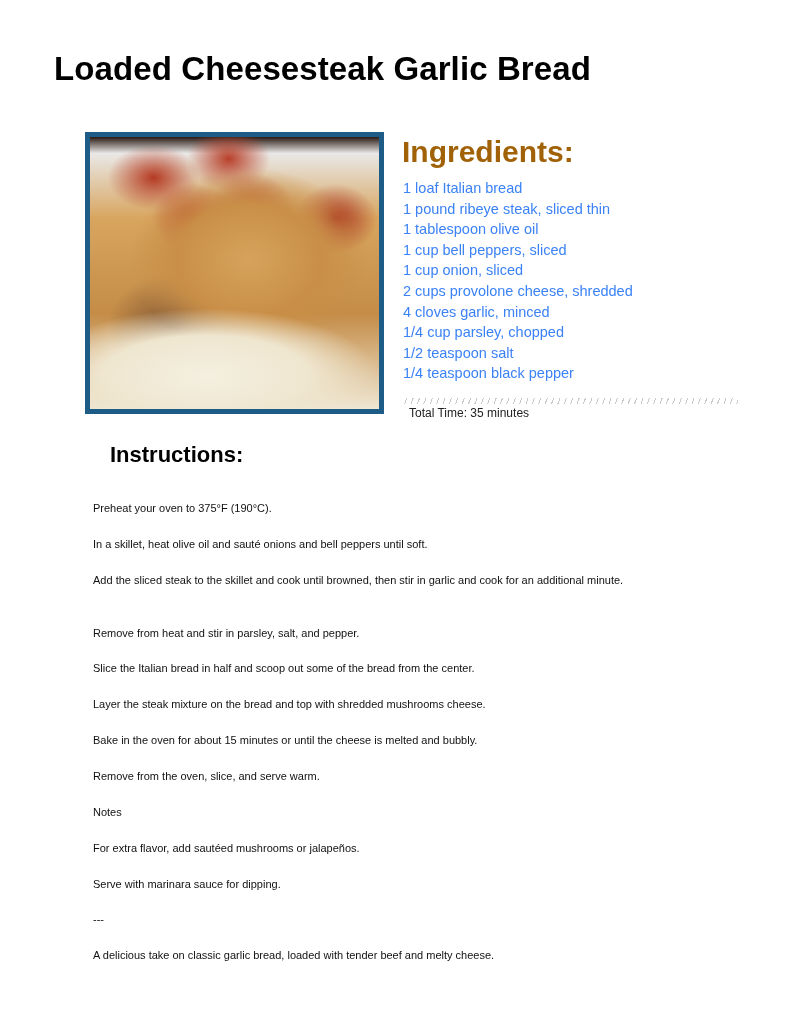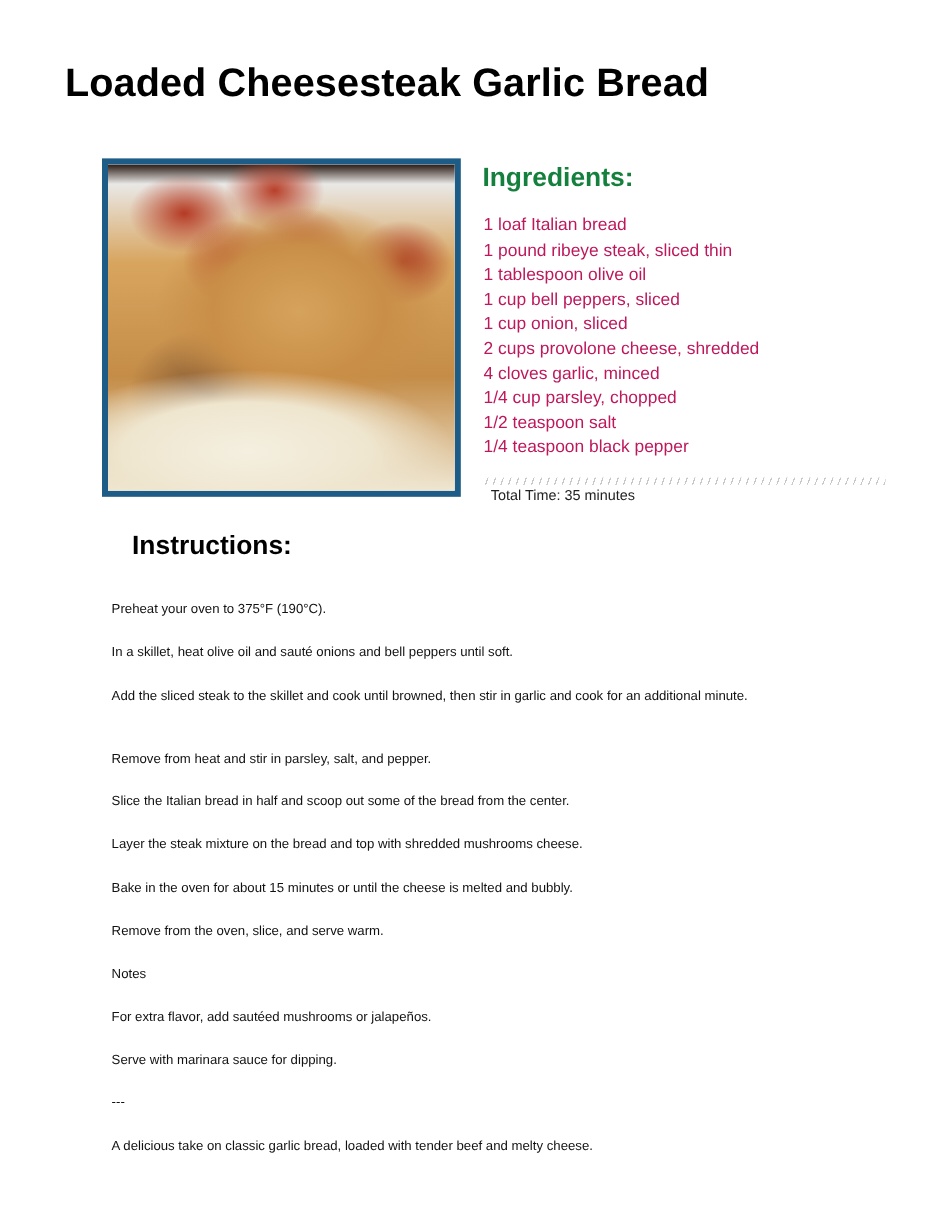--- a/index.html
+++ b/index.html
@@ -14,23 +14,23 @@
        radial-gradient(ellipse 60% 25% at 40% 88%, #f4efe0 0%, #efe6cf 60%, rgba(239,230,207,0) 100%),
        radial-gradient(ellipse 55% 45% at 55% 45%, #d6a35c 0%, #c98f48 45%, rgba(180,120,60,0) 75%),
        radial-gradient(ellipse 30% 25% at 30% 70%, #7a5232 0%, rgba(122,82,50,0) 80%),
        radial-gradient(ellipse 20% 15% at 22% 15%, #b53a24 0%, rgba(181,58,36,0) 80%),
        radial-gradient(ellipse 18% 15% at 48% 8%, #b8402a 0%, rgba(184,64,42,0) 80%),
        radial-gradient(ellipse 18% 16% at 85% 30%, #a9341f 0%, rgba(169,52,31,0) 80%),
        radial-gradient(ellipse 18% 16% at 36% 30%, #b43a22 0%, rgba(180,58,34,0) 80%),
        radial-gradient(ellipse 18% 16% at 56% 26%, #b13a25 0%, rgba(177,58,37,0) 80%),
        linear-gradient(180deg, #2a1a14 0%, #e9e8e6 6%, #d8a55f 30%, #c48c47 65%, #efe7d3 100%);
   }
-  .ing-title { position: absolute; left: 402px; top: 135px; font-weight: bold; font-size: 22px; color: #15803d; }
+  .ing-title { position: absolute; left: 402px; top: 135px; font-weight: bold; font-size: 30px; color: #a16207; }
   .ing-list { position: absolute; left: 403px; top: 178px; margin: 0; padding: 0; list-style: none;
-              font-size: 14.5px; line-height: 20.6px; color: #be185d; }
+              font-size: 14.5px; line-height: 20.6px; color: #3b82f6; }
   .divider { position: absolute; left: 402px; top: 398px; width: 336px; height: 6px;
              background: repeating-linear-gradient(110deg, transparent 0 4px, #c8c8c8 4px 5px, transparent 5px 6px); }
   .total { position: absolute; left: 409px; top: 406px; font-size: 12px; color: #222; text-align: right; }
   .ins-title { position: absolute; left: 86px; top: 442px; font-weight: bold; font-size: 22px; color: #000; margin-left: 24px; }
   .ins { position: absolute; left: 93px; width: 610px; font-size: 11px; line-height: 18px; color: #111; }
 </style>
 </head>
 <body>
 
 <div class="title">Loaded Cheesesteak Garlic Bread</div>

